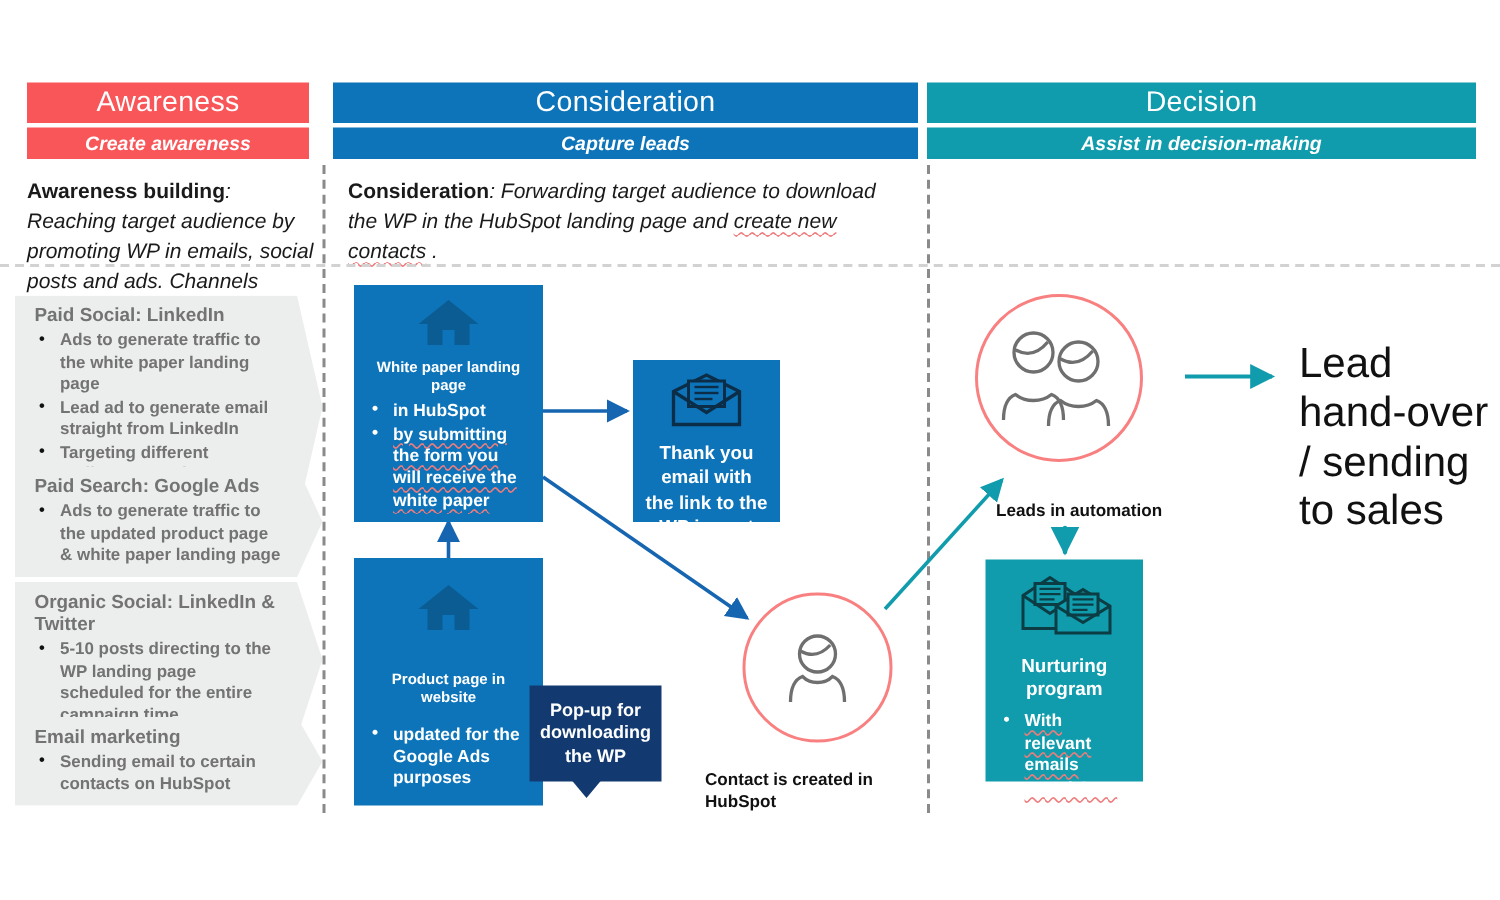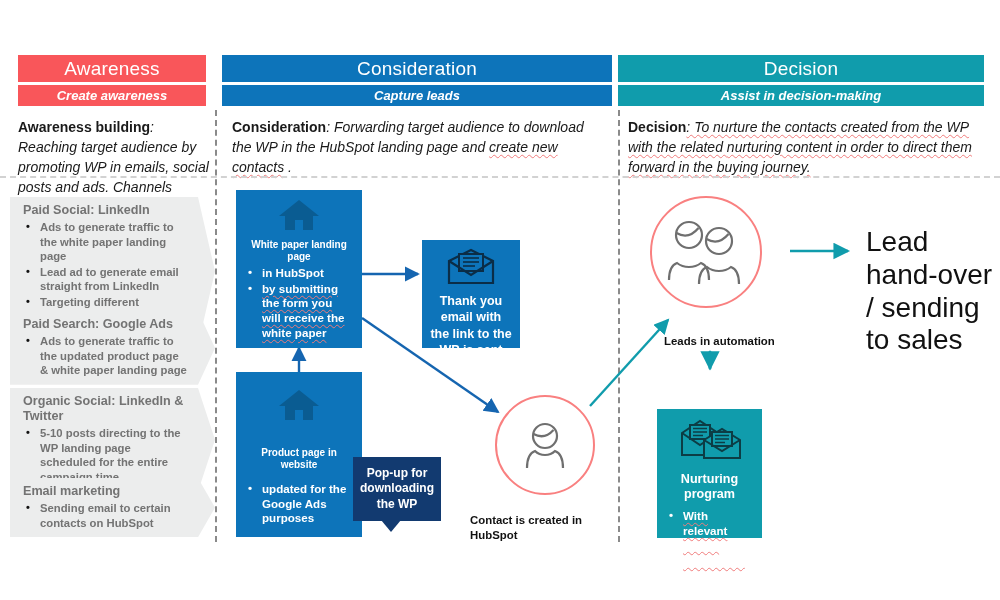--- a/index.html
+++ b/index.html
@@ -166,23 +166,20 @@
   </div>
 
   <div class="col-desc" style="left:18px; top:118px; width:192px;">
     <b>Awareness building</b><span>: Reaching target audience by promoting WP in emails, social posts and ads. Channels selected based on target audience.</span>
   </div>
 
   <div class="col-desc" style="left:232px; top:118px; width:360px;">
     <b>Consideration</b><span>: Forwarding target audience to download the WP in the HubSpot landing page and </span><span class="sp">create new contacts</span><span> .</span>
   </div>
 
-  <div class="col-desc" style="left:628px; top:118px; width:352px;">
-    <b>Decision</b><span class="sp">: To nurture the contacts created from the WP with the related </span><span class="sp">nurturing content</span><span class="sp">  in order to direct them forward in the buying journey.</span>
-  </div>
 
   <div class="hdash" style="top:176px;"></div>
   <div class="vdash" style="left:215px; top:110px; height:432px;"></div>
   <div class="vdash" style="left:618px; top:110px; height:432px;"></div>
 
   <div class="chev" style="left:10px; top:197px; width:205px;">
     <div class="chev-title">Paid Social: LinkedIn</div>
     <ul>
       <li>Ads to generate traffic to the white paper landing page</li>
       <li>Lead ad to generate email straight from LinkedIn</li>
@@ -292,21 +289,21 @@
       <path d="M26 6 a13 13 0 1 1 0 26 a13 13 0 1 1 0 -26" fill="none" stroke="#6f6f6f" stroke-width="2.2"></path>
       <path d="M13.5 17 q12 7 22 -5" fill="none" stroke="#6f6f6f" stroke-width="2.2"></path>
       <path d="M56 12 a13 13 0 1 1 0 26 a13 13 0 1 1 0 -26" fill="none" stroke="#6f6f6f" stroke-width="2.2"></path>
       <path d="M43.5 23 q12 7 22 -5" fill="none" stroke="#6f6f6f" stroke-width="2.2"></path>
       <path d="M6 64 q0 -14 8 -17 q5 4 12 4 q7 0 12 -4 q8 3 8 17" fill="none" stroke="#6f6f6f" stroke-width="2.2"></path>
       <path d="M36 68 q0 -14 8 -17 q5 4 12 4 q7 0 12 -4 q8 3 8 17" fill="none" stroke="#6f6f6f" stroke-width="2.2"></path>
     </svg>
   </div>
   <div class="cap" style="left:664px; top:334px; width:160px;">Leads in automation</div>
 
-  <div class="card teal" style="left:657px; top:373px; width:105px; height:129px;margin-top:36px;">
+  <div class="card teal" style="left:657px; top:373px; width:105px; height:148px;">
     <div class="ico">
       <svg width="64" height="44" viewBox="0 0 64 44">
         <g stroke="#0c3d45" stroke-width="2" fill="#109CAC">
           <path d="M4 16 L22 4 L40 16 L40 38 L4 38 Z"></path>
           <rect x="12" y="8" width="20" height="14"></rect>
           <line x1="15" y1="11.5" x2="29" y2="11.5" stroke-width="1.5"></line>
           <line x1="15" y1="15" x2="29" y2="15" stroke-width="1.5"></line>
           <line x1="15" y1="18.5" x2="25" y2="18.5" stroke-width="1.5"></line>
           <path d="M4 16 L22 28 L40 16" fill="none"></path>
         </g>

